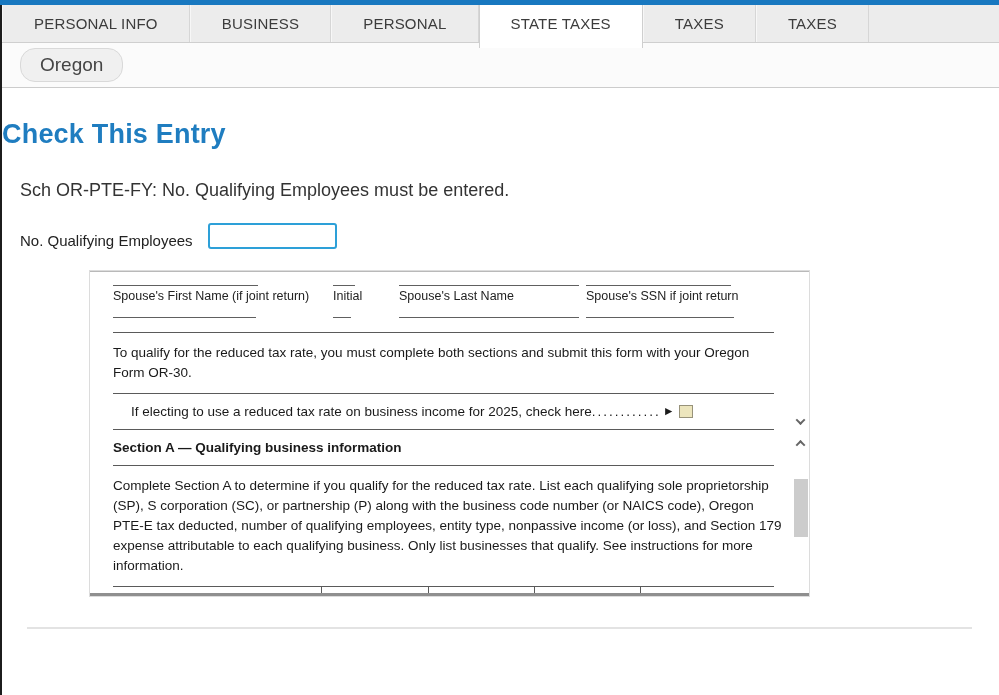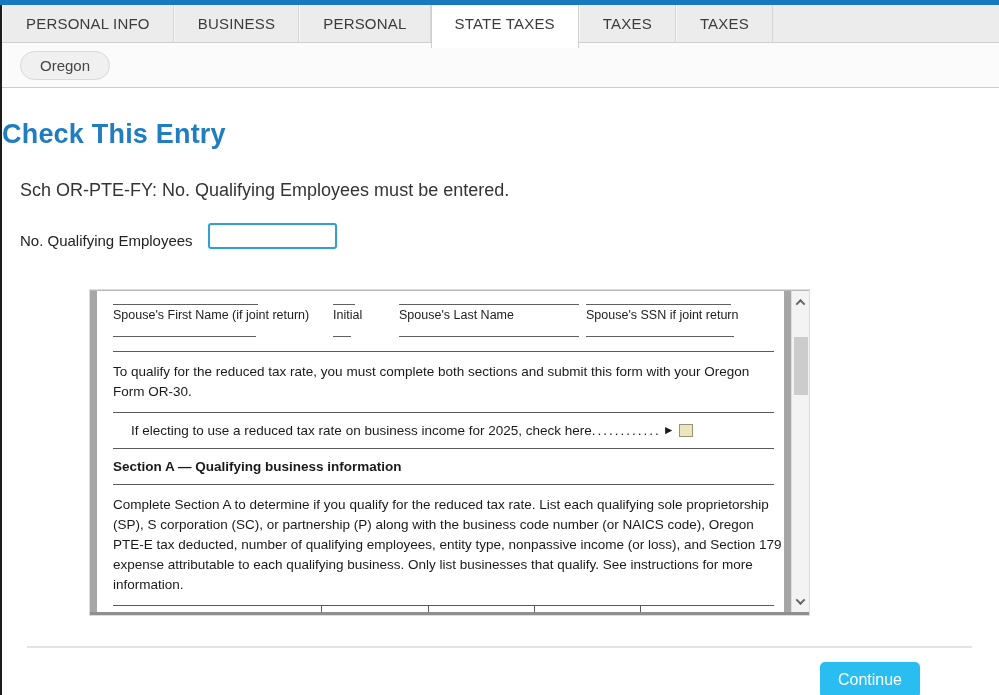--- a/index.html
+++ b/index.html
@@ -3,46 +3,46 @@
 <meta charset="utf-8">
 <style>
   * { margin:0; padding:0; box-sizing:border-box; }
   html,body { width:999px; height:695px; overflow:hidden; background:#fff;
               font-family:"Liberation Sans", sans-serif; }
   .topbar { height:5px; background:#1878c0; }
   .frame { border-left:2px solid #1c1c1c; height:690px; background:#fff; }
 
   
   .tabs { display:flex; background:#ececec; border-bottom:1px solid #cfcfcf; height:38px; }
-  .tab { padding:0 23px; line-height:38px; font-size:15px; color:#3c3c3c;
+  .tab { padding:0 31px; line-height:38px; font-size:15px; color:#3c3c3c;
          background:#ececec; border-right:1px solid #d6d6d6; border-left:1px solid #f7f7f7;
          letter-spacing:.2px; cursor:pointer; white-space:nowrap; }
   .tab.active { background:#fff; border-right:1px solid #cfcfcf; border-left:1px solid #cfcfcf;
                 height:43px; margin-bottom:-5px; position:relative; z-index:2; }
   .tabs .spacer { flex:1; }
 
   
   .subnav { height:45px; background:#fbfbfb; border-bottom:1px solid #cccccc;
             display:flex; align-items:center; padding-left:18px; }
   .pill { background:#f0f0f0; border:1px solid #d9d9d9; border-radius:15px;
-          padding:5px 19px; font-size:15px; color:#454545; cursor:pointer; }
+          padding:5px 19px; font-size:19px; color:#454545; cursor:pointer; }
 
   
   .main { }
   h1 { margin-top:31px; font-size:27px; font-weight:600; color:#1f7dc0; letter-spacing:.2px; }
   .error-msg { margin:30px 0 0 18px; font-size:18px; color:#333; }
   .field-row { margin:22px 0 0 18px; display:flex; align-items:flex-end; }
   .field-row label { font-size:15px; color:#222; margin-right:15px; }
   .field-row input { width:129px; height:26px; border:2px solid #2da0d8; border-radius:3px;
                      font-size:14px; padding:0 6px; outline:none; color:#222; background:#fff; }
 
   
-  .preview { margin:41px 0 0 88px; width:719px; display:flex;
+  .preview { margin:22px 0 0 88px; width:719px; display:flex;
              border-top:1px solid #b9b9b9; border-bottom:3px solid #8f8f8f;
-             outline:1px solid #dcdcdc; }
+             outline:1px solid #dcdcdc;align-items:center; }
   .edge { width:7px; background:#a6a6a6; }
   .pv-content { flex:1; background:#fff; height:321px; overflow:hidden;
                 padding:13px 10px 0 16px; color:#1a1a1a; }
   .pv-content, .pv-content * { font-size:13.5px; }
 
   .fields { display:flex; margin-bottom:2px; }
   .fcol { flex:none; }
   .fc1 { width:220px; } .fc2 { width:66px; } .fc3 { width:187px; } .fc4 { width:150px; }
   .fline  { border-bottom:1px solid #606060; margin-bottom:3px; height:1px; }
   .flabel { font-size:12.5px; color:#222; margin-bottom:14px; white-space:nowrap; }
@@ -186,17 +186,14 @@
           <div class="chev"></div>
         </div>
         <div class="sb-thumb"></div>
         <div class="sb-btn sb-down">
           <div class="chev"></div>
         </div>
       </div>
     </div>
 
     <hr class="footer-rule">
-    <div class="footer">
-      <button class="btn-continue">Continue</button>
-    </div>
   </div>
 </div>
 
 </body></html>

